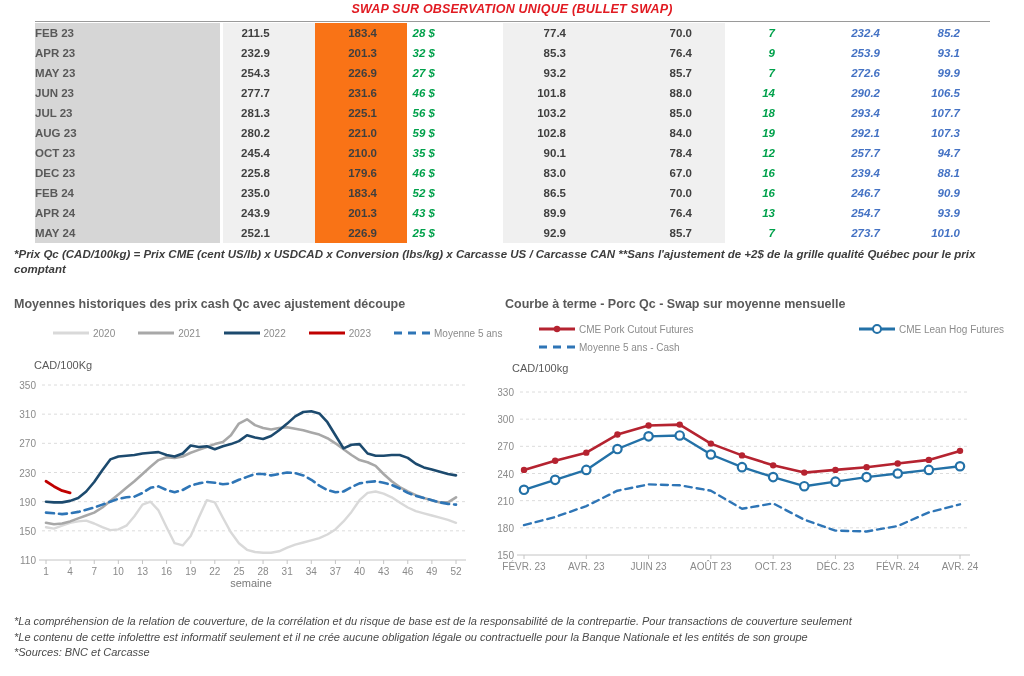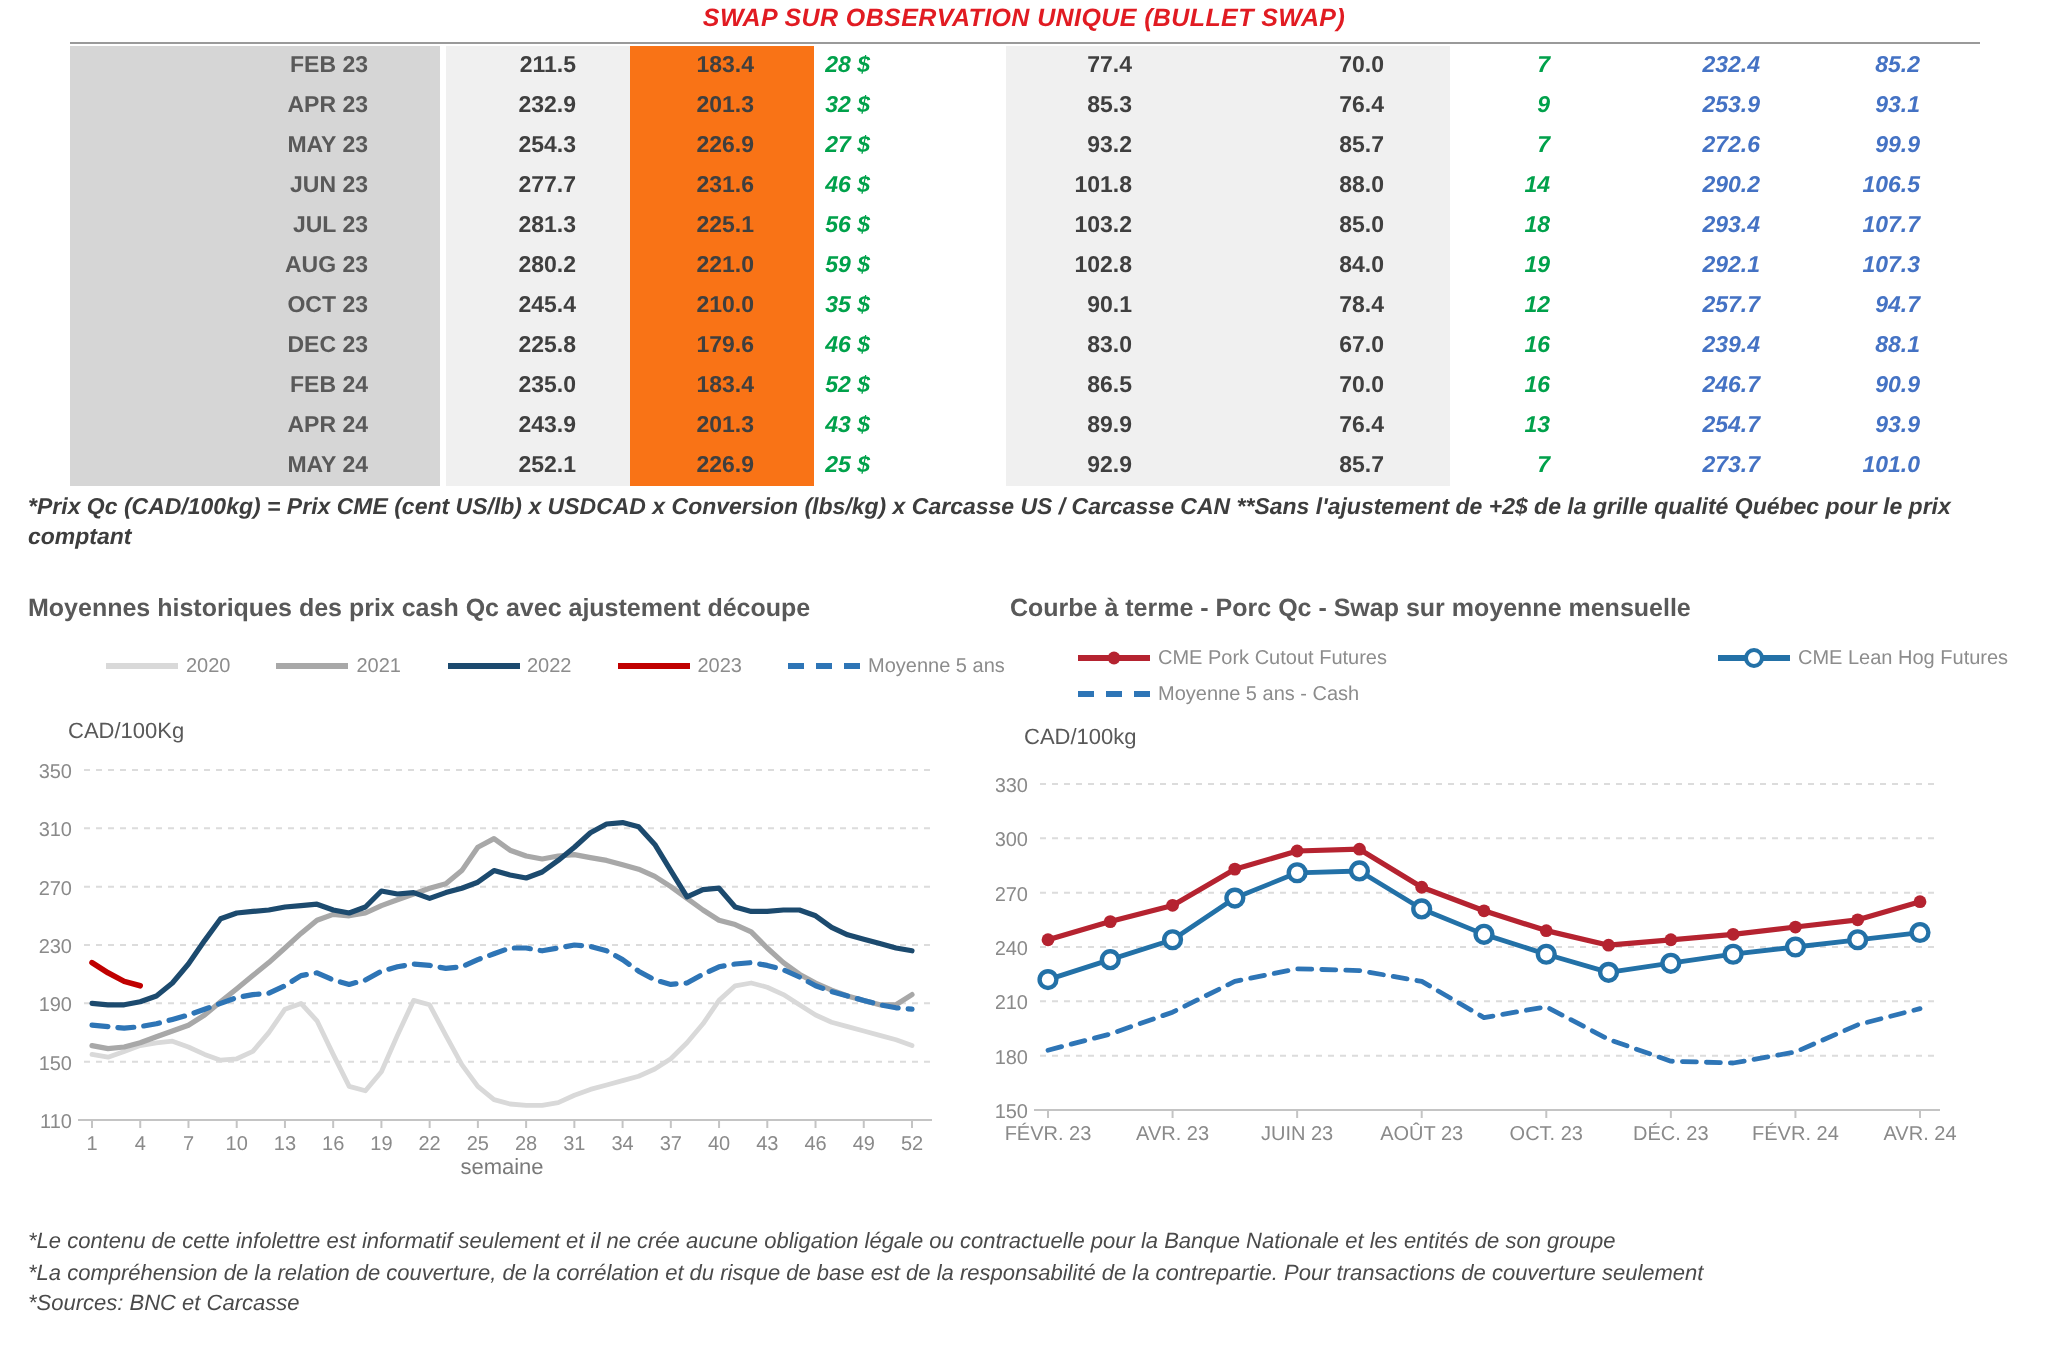--- a/index.html
+++ b/index.html
@@ -13,23 +13,23 @@
     position:absolute; top:2px; left:0; width:1024px; text-align:center;
     font-size:12.5px; font-weight:bold; font-style:italic; letter-spacing:.2px;
   }
   #tbl-topline { position:absolute; top:21px; left:35px; width:955px; height:1px; background:#9a9a9a; }
   #swap-table { position:absolute; top:23px; left:35px; width:935px;
     display:grid; grid-template-columns:185px 3px 92px 92px 96px 112px 110px 60px 105px 80px; }
   #swap-table .cell {
     height:20px; line-height:20px; font-size:11.5px; font-weight:bold;
     white-space:nowrap; overflow:visible;
   }
-  .c-month { background:#d6d6d6; color:#595959; text-align:right; padding-right:36px; }
+  .c-month { background:#d6d6d6; color:#595959; text-align:left; padding-right:36px; }
   .c-gap   { background:#fff; }
-  .c-a1 { background:#f0f0f0; color:#3f3f3f; text-align:right; padding-right:27px; }
+  .c-a1 { background:#f0f0f0; color:#3f3f3f; text-align:center; padding-right:27px; }
   .c-a2 { background:#f97316; color:#3f3f3f; text-align:right; padding-right:30px; }
   .c-usd { background:#fff; text-align:right; padding-right:68px; font-style:italic; }
   .c-b1 { background:#f0f0f0; color:#3f3f3f; text-align:right; padding-right:49px; }
   .c-b2 { background:#f0f0f0; color:#3f3f3f; text-align:right; padding-right:33px; }
   .c-cnt { background:#fff; text-align:right; padding-right:10px; font-style:italic; }
   .c-bl { background:#fff; text-align:right; padding-right:10px; font-style:italic; }
   #tbl-footnote {
     position:absolute; top:247px; left:14px; width:996px;
     font-size:11.5px; font-weight:bold; font-style:italic; color:#3d3d3d; line-height:15px;
   }
@@ -360,18 +360,18 @@
         <circle cx="306.28571428571433" cy="113.59444444444445" r="3.2" fill="#b52330"></circle>
         <circle cx="337.42857142857144" cy="110.87777777777777" r="3.2" fill="#b52330"></circle>
         <circle cx="368.57142857142856" cy="108.16111111111111" r="3.2" fill="#b52330"></circle>
         <circle cx="399.71428571428567" cy="104.53888888888889" r="3.2" fill="#b52330"></circle>
         <circle cx="430.8571428571429" cy="100.91666666666666" r="3.2" fill="#b52330"></circle>
         <circle cx="462" cy="91.86111111111111" r="3.2" fill="#b52330"></circle>
       </svg>
   </div>
 
   <div id="footer">
+    <div>*La compréhension de la relation de couverture, de la corrélation et du risque de base est de la responsabilité de la contrepartie. Pour transactions de couverture seulement</div>
     <div>*Le contenu de cette infolettre est informatif seulement et il ne crée aucune obligation légale ou contractuelle pour la Banque Nationale et les entités de son groupe</div>
-    <div>*La compréhension de la relation de couverture, de la corrélation et du risque de base est de la responsabilité de la contrepartie. Pour transactions de couverture seulement</div>
     <div>*Sources: BNC et Carcasse</div>
   </div>
 
 </div>
 
 </body></html>

